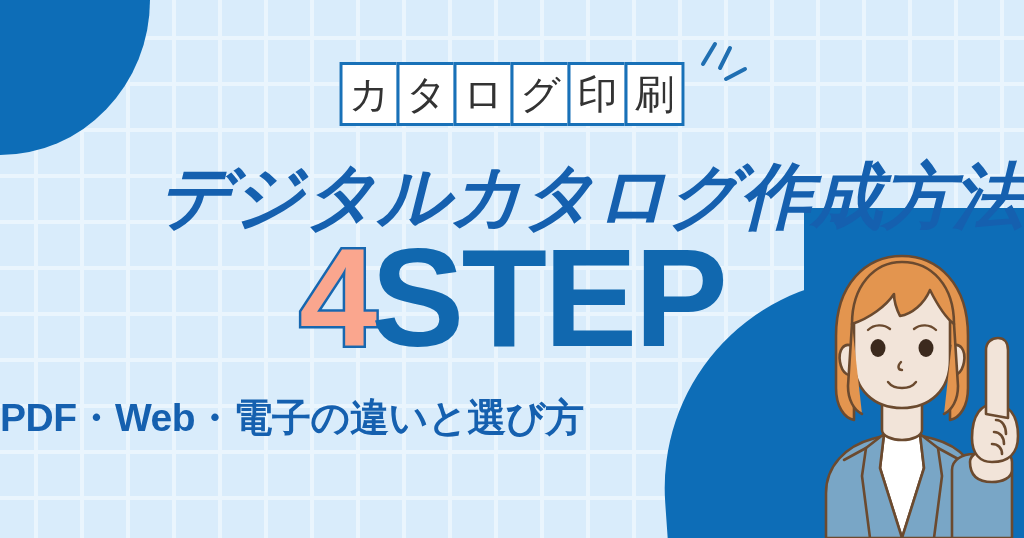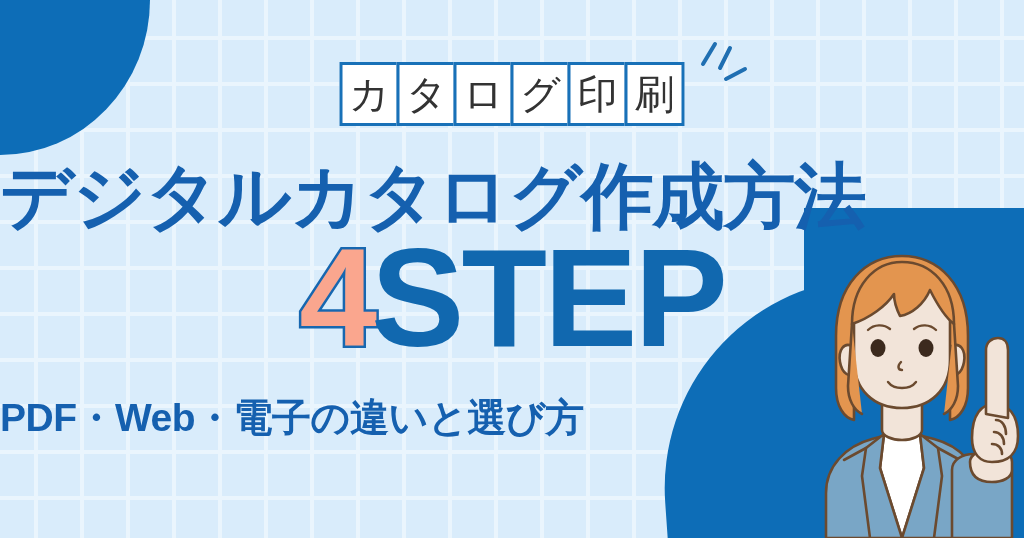--- a/index.html
+++ b/index.html
@@ -88,28 +88,29 @@
     height: 56px;
     z-index: 6;
   }
 
   
   .headline {
     position: absolute;
     top: 160px;
     left: 0;
     right: 0;
-    text-align: left;
+    text-align: right;
     font-size: 72px;
     font-weight: 700;
     color: #1560AF;
     letter-spacing: -1px;
     line-height: 1;
     z-index: 5;
     white-space: nowrap;
+    font-style: italic;
   }
 
   
   .step-row {
     position: absolute;
     top: 228px;
     left: 0;
     right: 0;
     text-align: center;
     line-height: 1;

